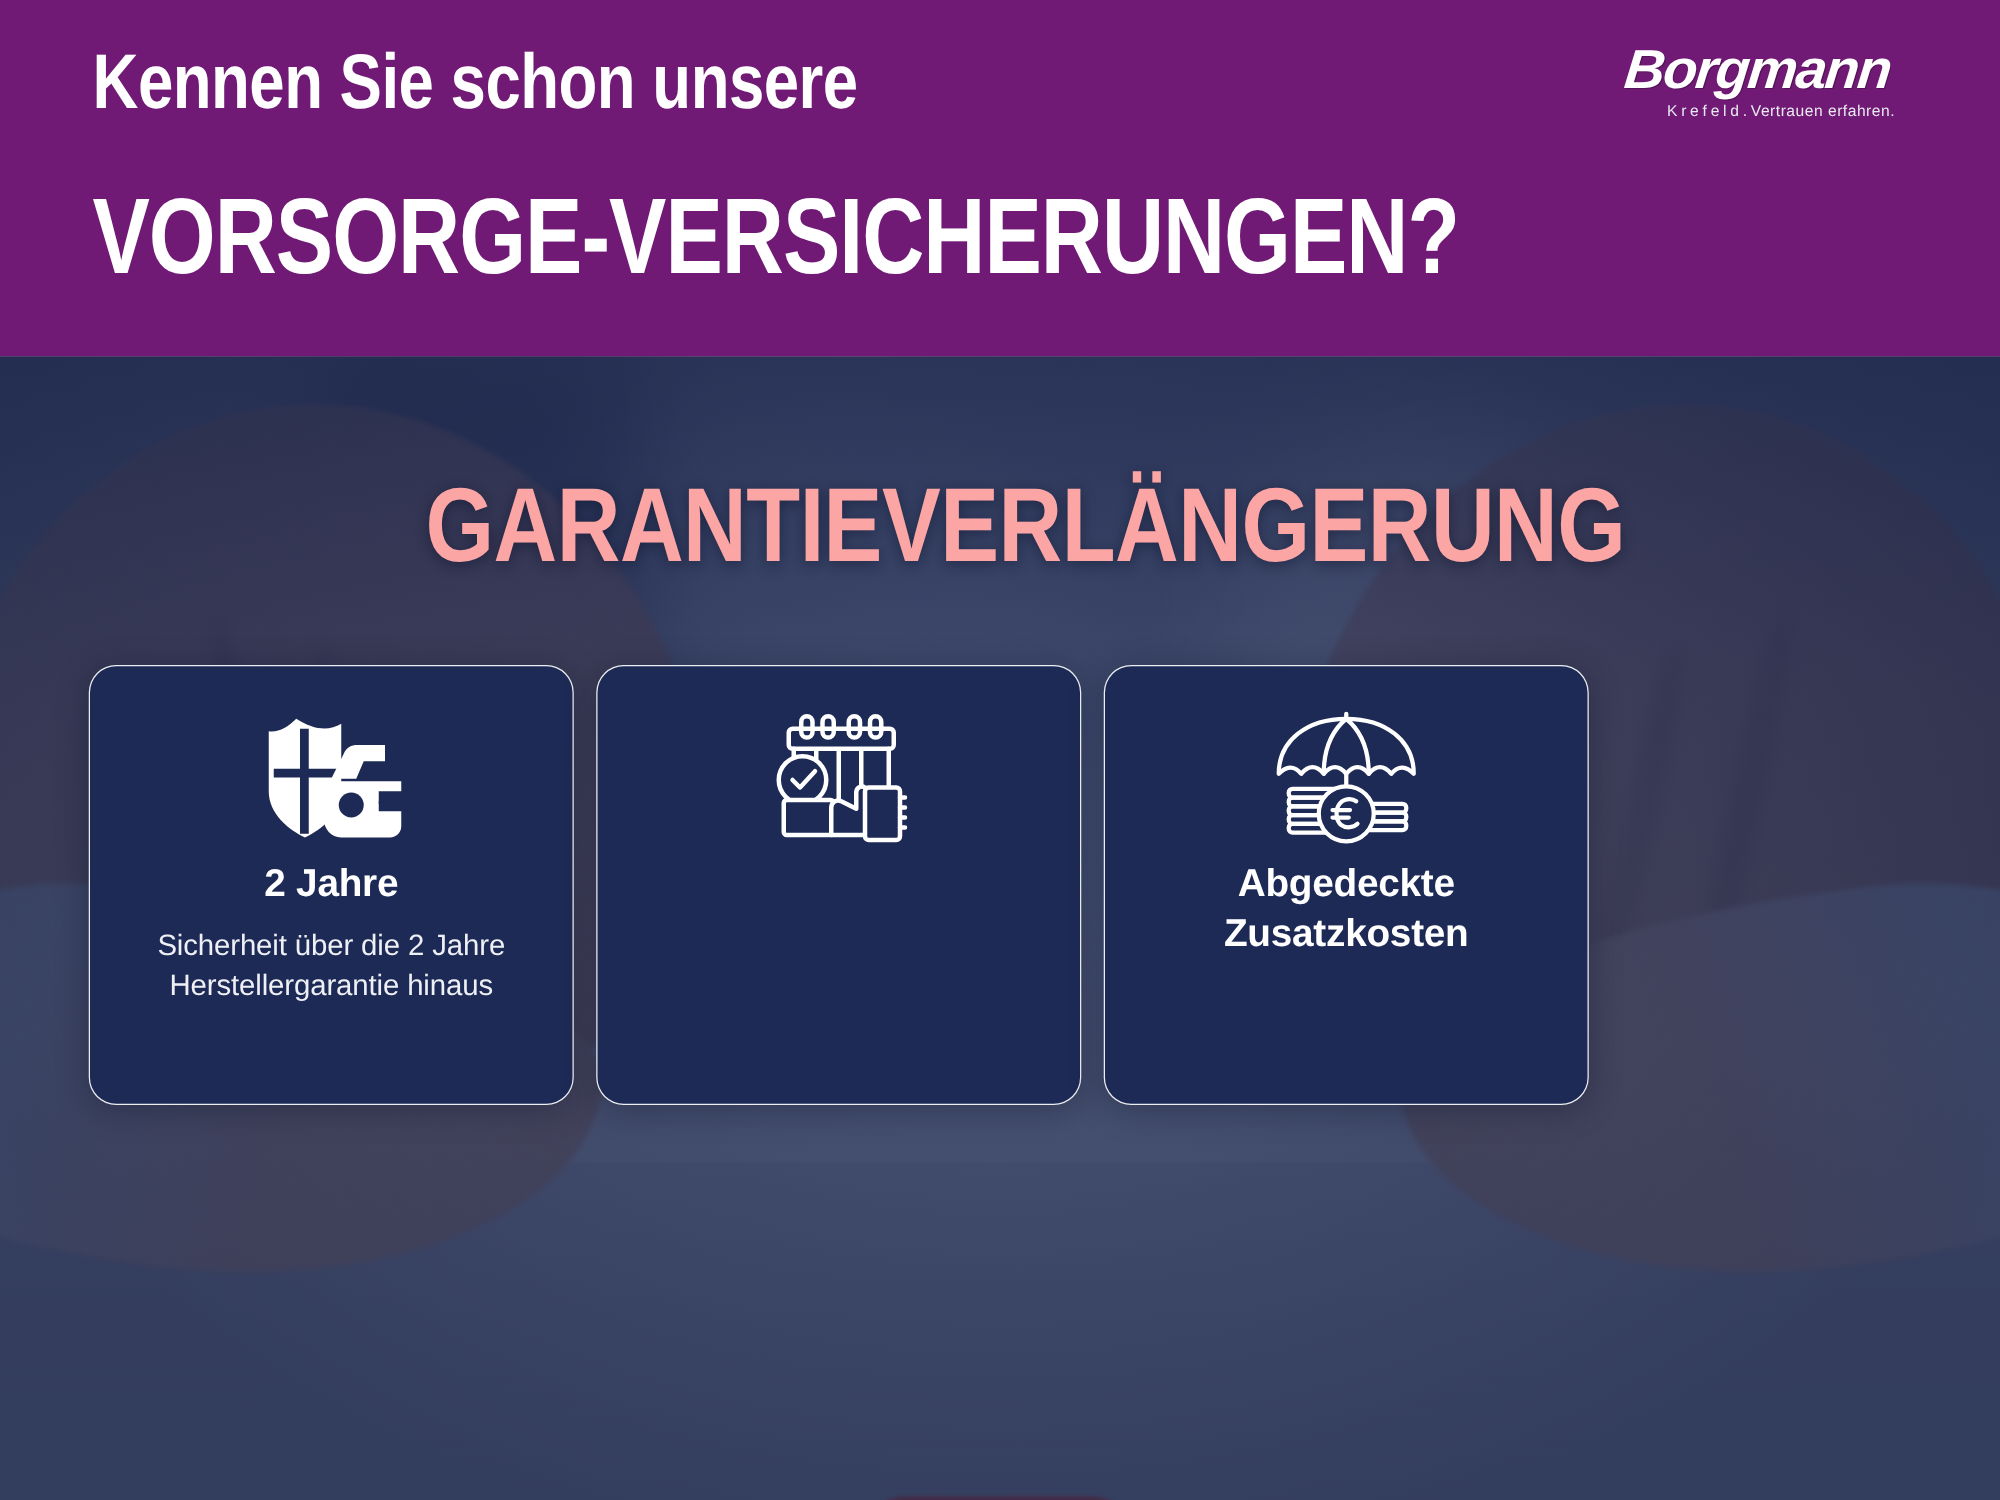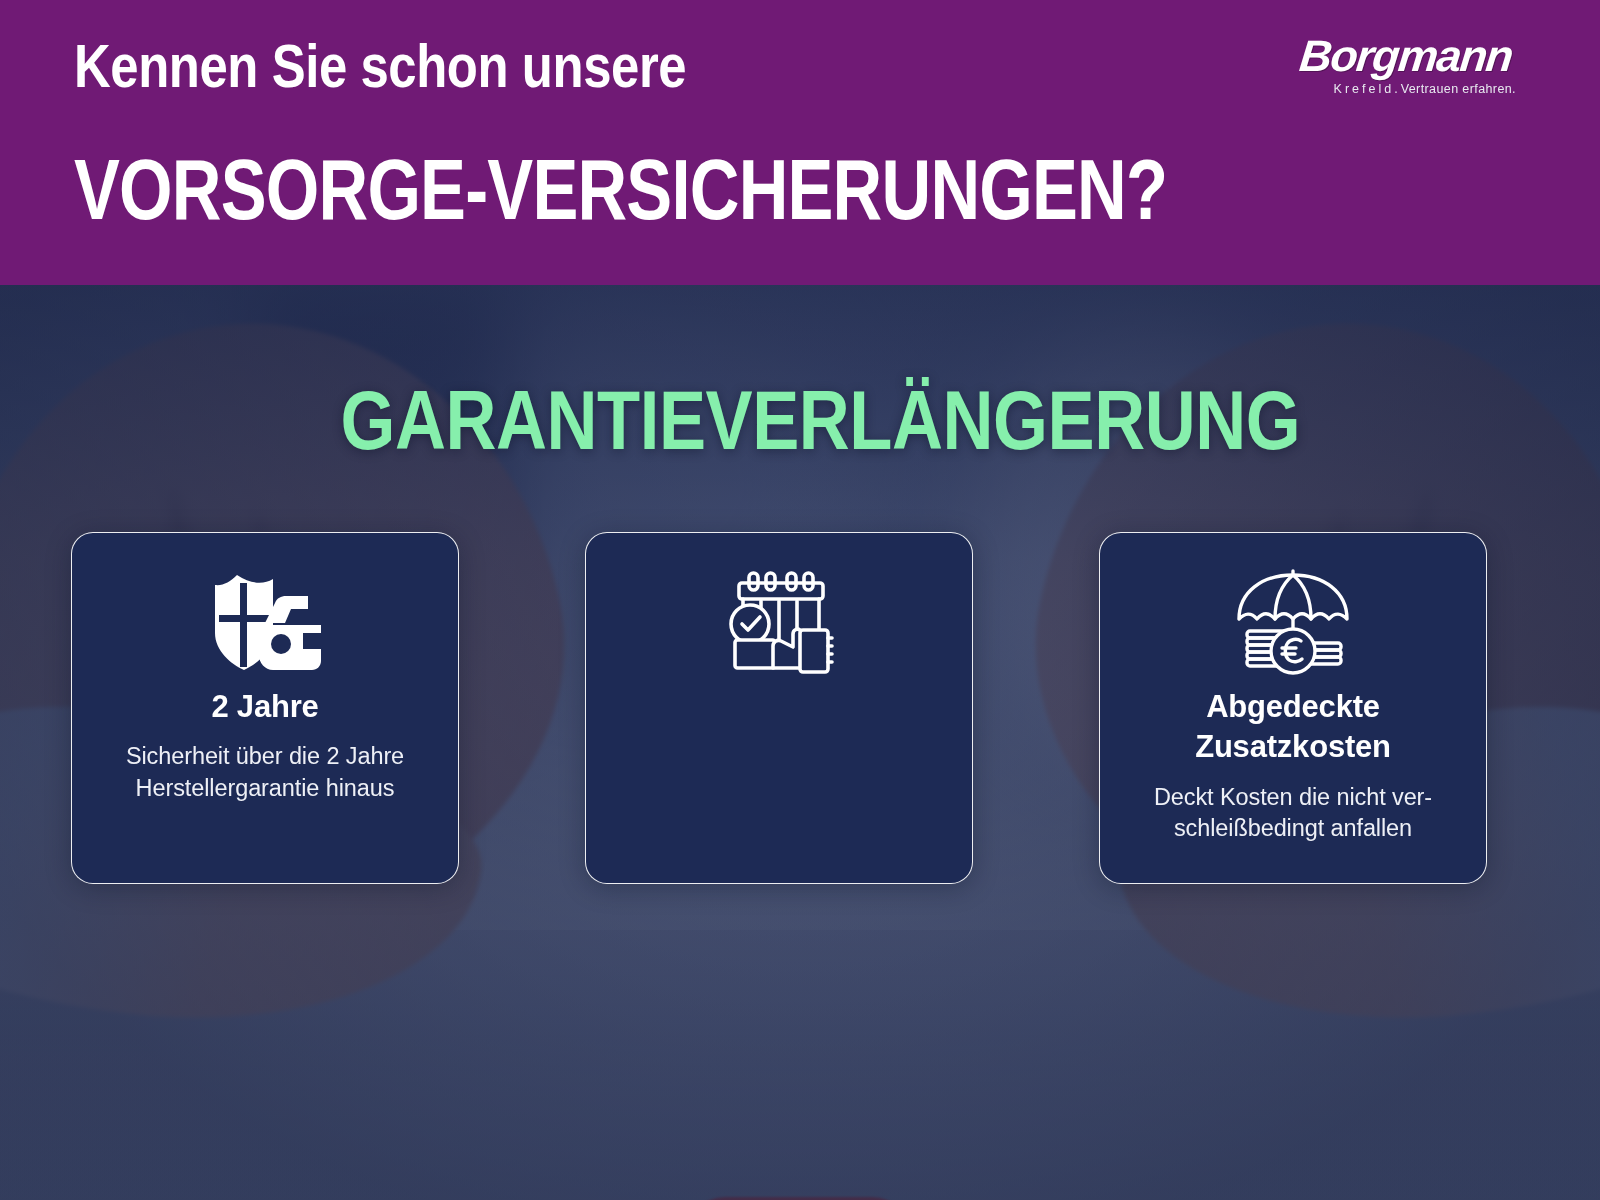--- a/index.html
+++ b/index.html
@@ -147,31 +147,31 @@
     margin-top:4px; padding:0 2px;
     font-size:12.5px; color:#e8eaf0;
   }
   .logo-sub .lk { letter-spacing:3px; font-weight:400; }
   .logo-sub .lv { letter-spacing:.4px; font-weight:400; }
 
   
   .section-title {
     position:absolute; left:0; top:372px; width:1600px;
     text-align:center;
-    font-size:84px; font-weight:700; color:#86efac;
+    font-size:84px; font-weight:700; color:#fca5a5;
     letter-spacing:-.5px;
     text-shadow:0 2px 12px rgba(10,16,38,.45);
     padding-left:40px;
   }
   .section-title span { display:inline-block; transform:scaleX(.84); }
 
   
   .cards {
     position:absolute; left:71px; top:532px;
-    width:1416px; height:352px;
+    width:1200px; height:352px;
     display:flex; justify-content:space-between;
   }
   .card {
     width:388px; height:352px;
     background:#1d2a55;
     border:1.5px solid rgba(255,255,255,.92);
     border-radius:22px;
     display:flex; flex-direction:column; align-items:center;
     padding-top:32px;
     box-shadow:0 4px 26px rgba(8,14,34,.30);
@@ -325,20 +325,16 @@
 
           <circle cx="62" cy="82" r="22" fill="#1d2a55"></circle>
           <path d="M70 72 C66 69 59 70 56 75 C53 80 54 88 58 91 C62 94 68 93 71 90"></path>
           <path d="M51 79 L65 79 M51 85 L64 85"></path>
         </svg>
       </div>
       <div class="card-title">
         <span>Abgedeckte</span><br>
         <span>Zusatzkosten</span>
       </div>
-      <div class="card-desc">
-        <span>Deckt Kosten die nicht ver-</span><br>
-        <span>schleißbedingt anfallen</span>
-      </div>
     </div>
 
   </div>
 </div>
 
 </body></html>

